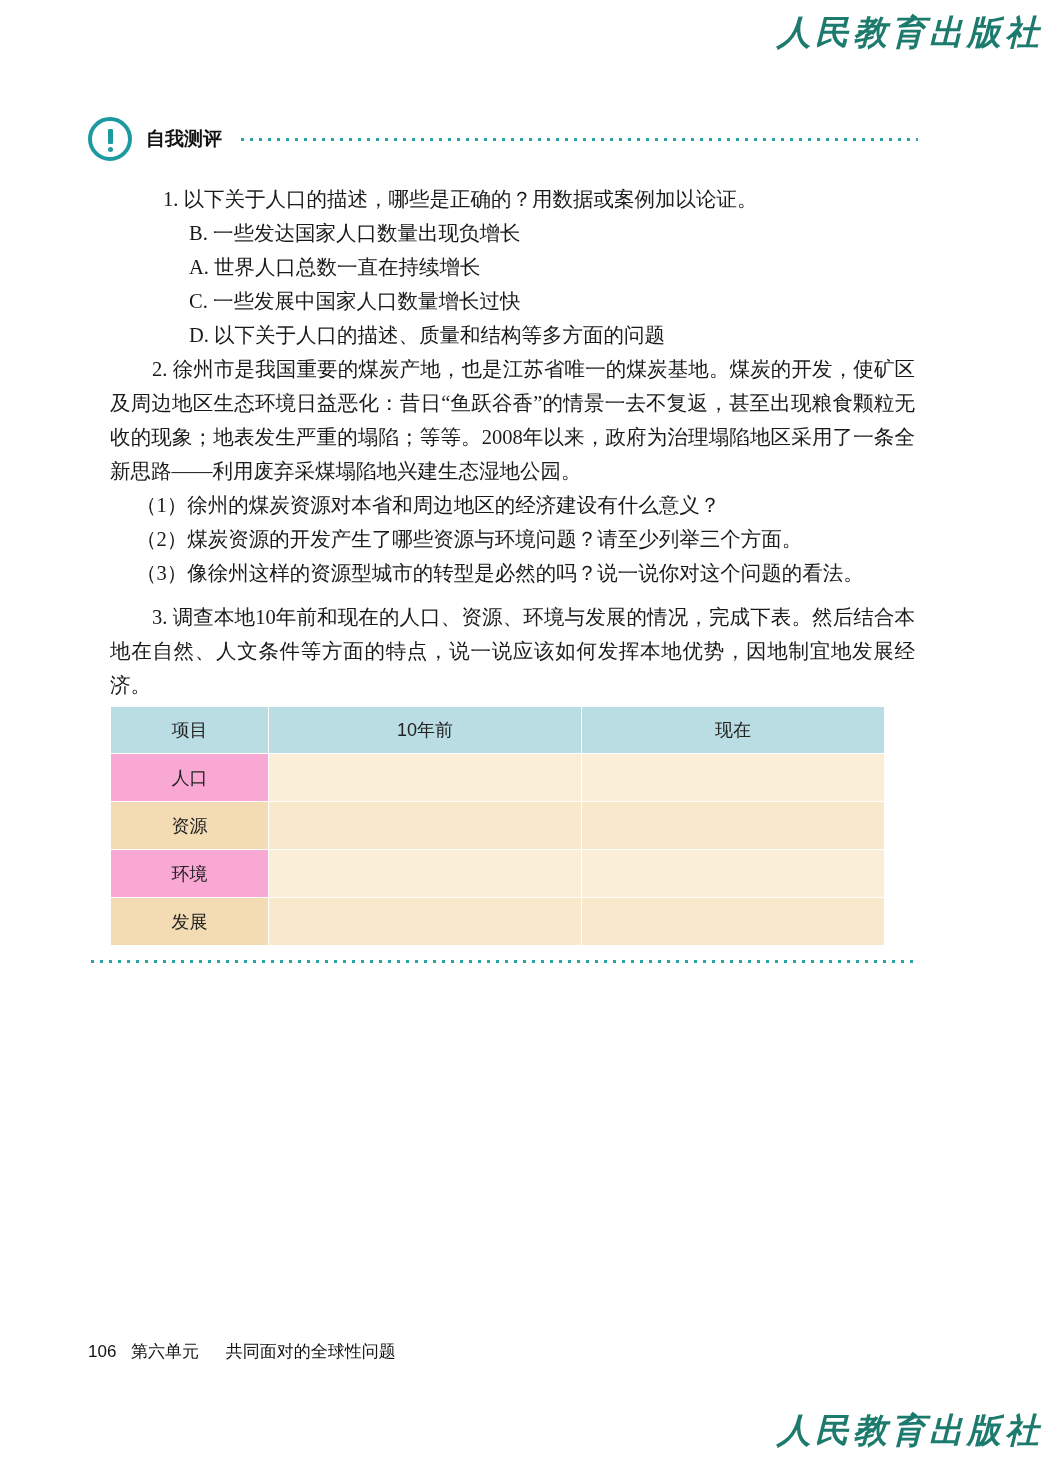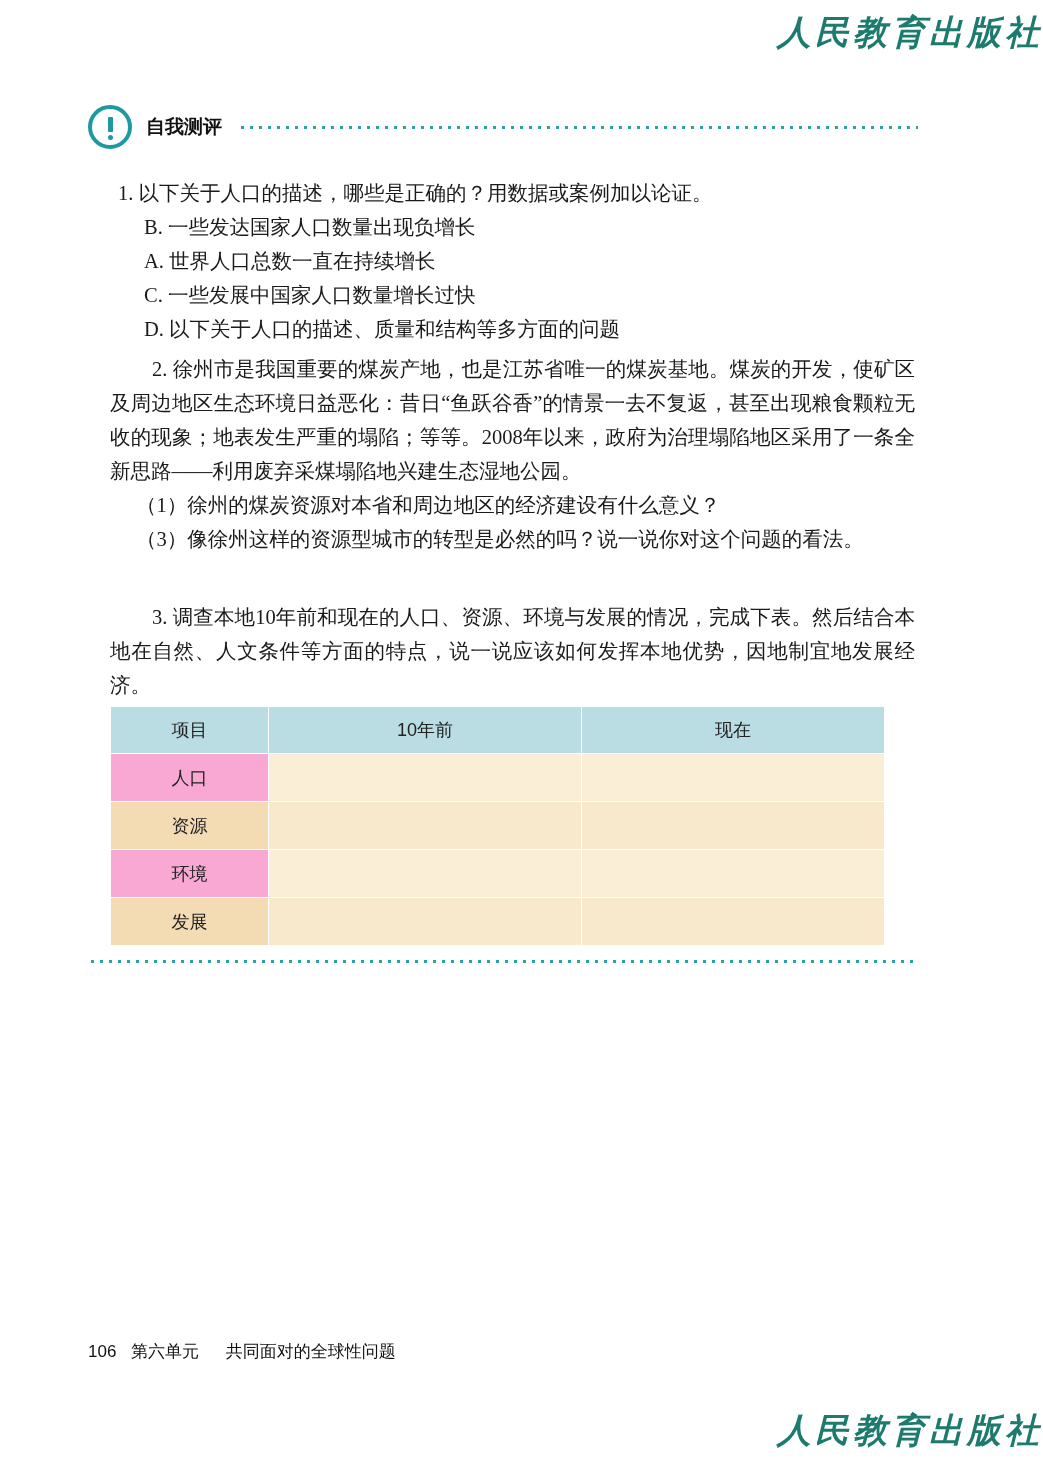--- a/index.html
+++ b/index.html
@@ -43,21 +43,21 @@
     left: 0;
     top: 0;
     width: 1043px;
     height: 1474px;
   }
 
   
   .section-header {
     position: absolute;
     left: 88px;
-    top: 104px;
+    top: 116px;
     width: 830px;
     height: 46px;
     display: flex;
     align-items: center;
   }
   .excl-icon {
     width: 44px;
     height: 44px;
     border-radius: 50%;
     border: 4px solid #1d9aa0;
@@ -107,21 +107,21 @@
 
   
   .q-block {
     position: absolute;
     width: 800px;
     left: 118px;
     font-size: 20.5px;
     line-height: 34px;
     color: #1a1a1a;
   }
-  .q1 { top: 176px; }
+  .q1 { top: 182px; margin-left: 45px; }
   .q1 .q-title { text-indent: 0; }
   .q-opts {
     margin-left: 26px;
   }
   .q-opt { white-space: nowrap; }
 
   .q2 { top: 352px; width: 805px; left: 110px; }
   .q2 p { margin: 0; text-align: justify; }
   .q2 .para { text-indent: 42px; }
   .q2 .sub { text-indent: 26px; }
@@ -209,20 +209,21 @@
       <div class="q-opt">B. 一些发达国家人口数量出现负增长</div>
       <div class="q-opt">A. 世界人口总数一直在持续增长</div>
       <div class="q-opt">C. 一些发展中国家人口数量增长过快</div>
       <div class="q-opt">D. 以下关于人口的描述、质量和结构等多方面的问题</div>
     </div>
   </div>
 
   <div class="q-block q2">
     <p class="para">2. 徐州市是我国重要的煤炭产地，也是江苏省唯一的煤炭基地。煤炭的开发，使矿区及周边地区生态环境日益恶化：昔日“鱼跃谷香”的情景一去不复返，甚至出现粮食颗粒无收的现象；地表发生严重的塌陷；等等。2008年以来，政府为治理塌陷地区采用了一条全新思路——利用废弃采煤塌陷地兴建生态湿地公园。</p>
     <p class="sub">（1）徐州的煤炭资源对本省和周边地区的经济建设有什么意义？</p>
+    <p class="sub">（2）煤炭资源的开发产生了哪些资源与环境问题？请至少列举三个方面。</p>
     <p class="sub">（3）像徐州这样的资源型城市的转型是必然的吗？说一说你对这个问题的看法。</p>
   </div>
 
   <div class="q-block q3">
     <p class="para">3. 调查本地10年前和现在的人口、资源、环境与发展的情况，完成下表。然后结合本地在自然、人文条件等方面的特点，说一说应该如何发挥本地优势，因地制宜地发展经济。</p>
   </div>
 
   <table class="tbl">
     <thead>
       <tr>

